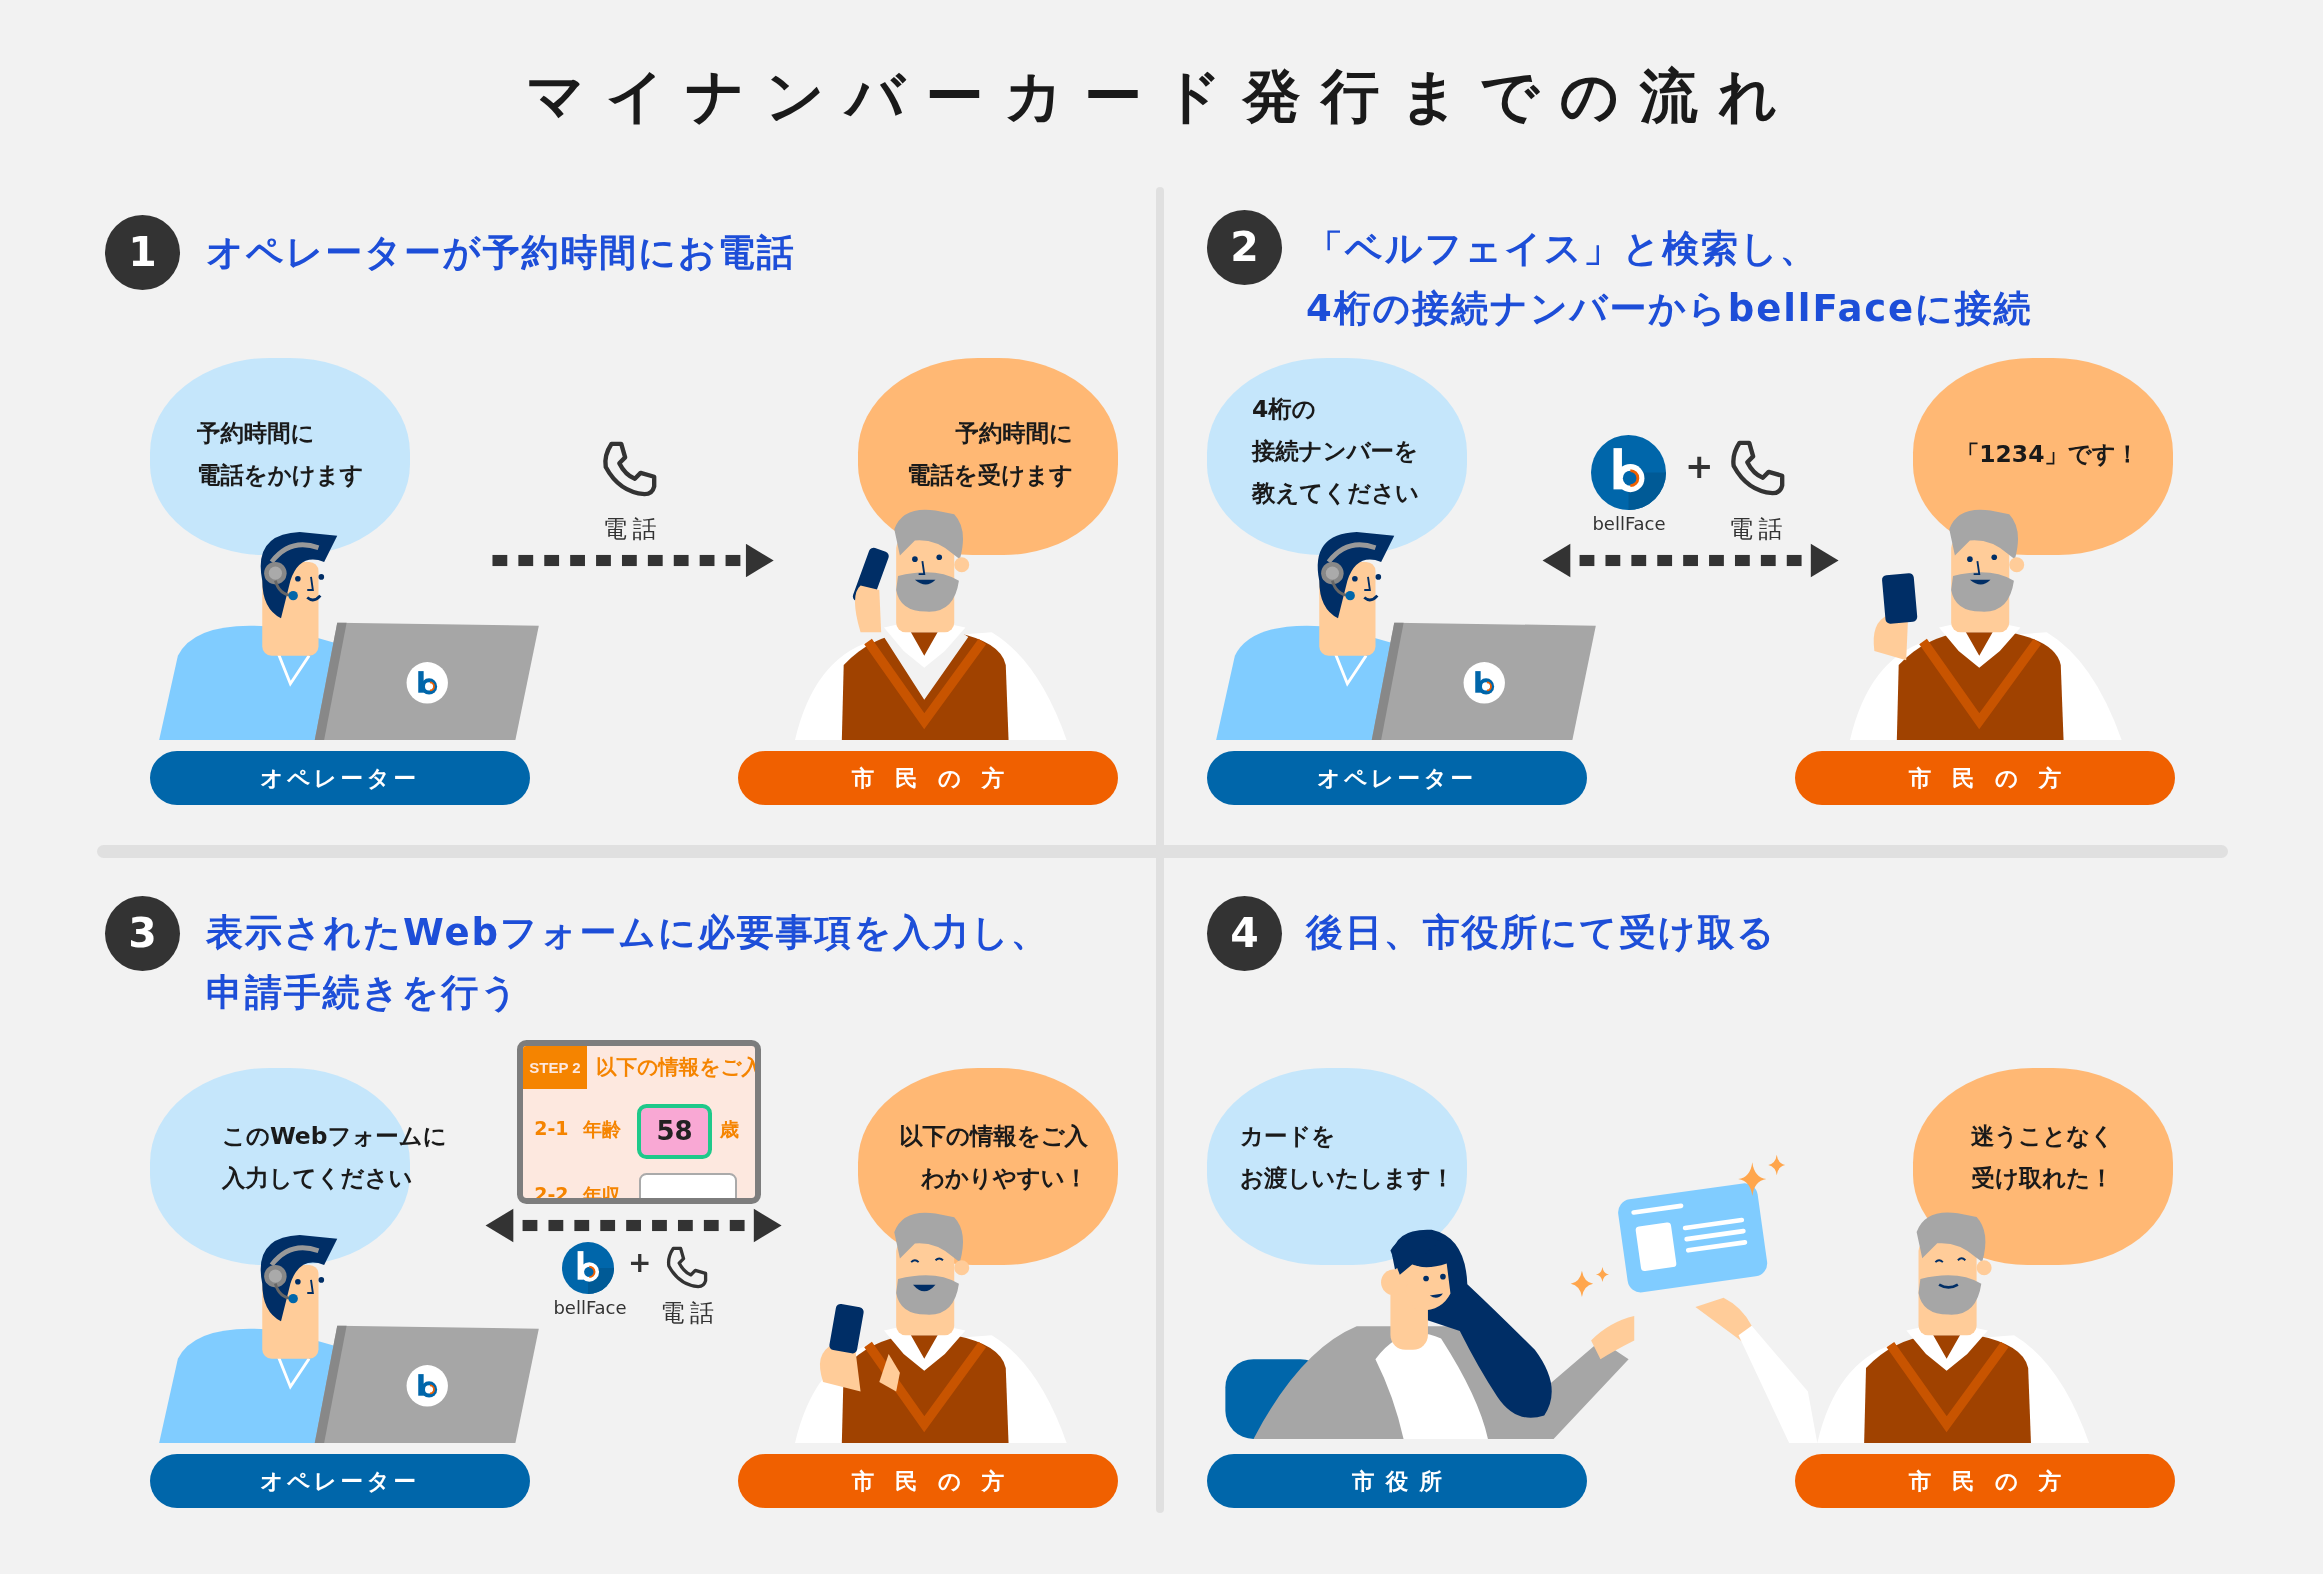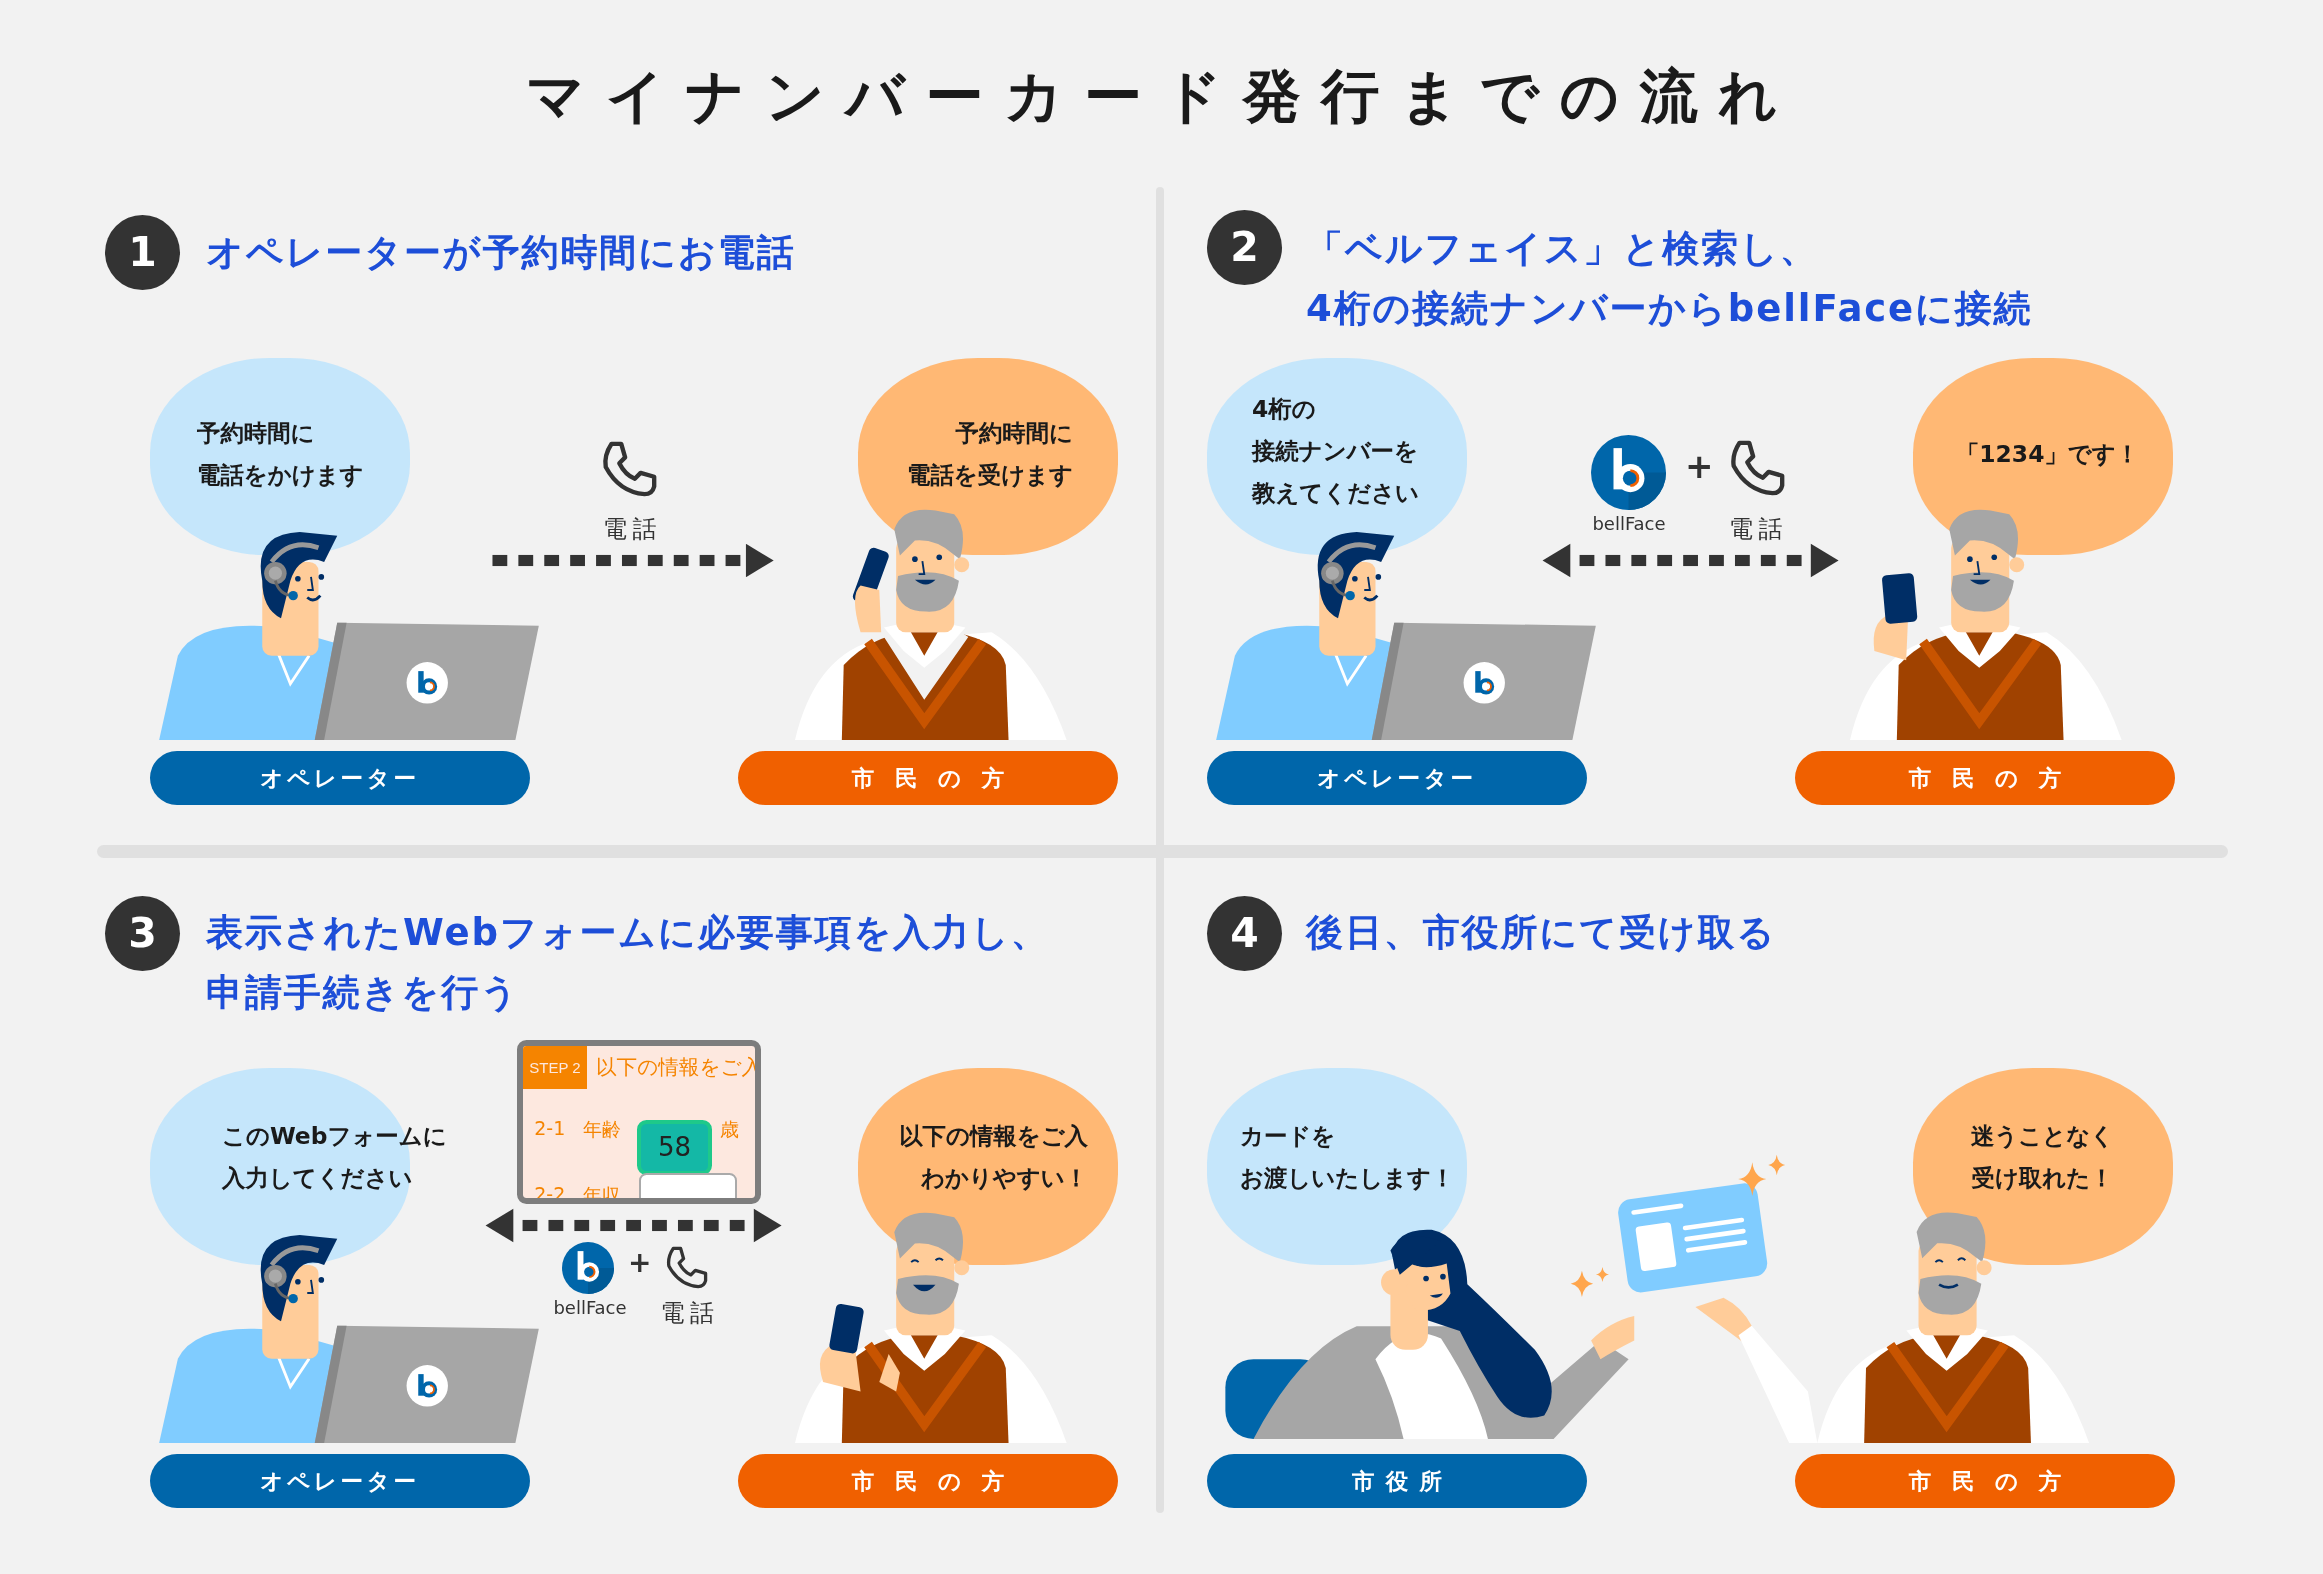--- a/index.html
+++ b/index.html
@@ -34,28 +34,28 @@
 
   .mid-label { font-size:24px; color:#333; text-align:center; letter-spacing:5.6px; }
   .bf-label { font-size:18px; color:#333; text-align:center; }
   .plus { font-size:34px; font-weight:bold; color:#333; }
 
   svg { display:block; }
 
   
   .webform {
     left:517px; top:1040px; width:232px; height:152px; border:6.6px solid #7d7d7d; border-radius:9.4px;
-    background:#fde8df; overflow:hidden;
+    background:#fde8df; overflow:hidden;font-weight:bold;
   }
   .wf-step { position:absolute; left:0; top:0; width:64px; height:43px; background:#f58400; color:#fde8df;
     font-size:15px; text-align:center; line-height:43px; font-family:"Liberation Sans",sans-serif; }
   .wf-head { position:absolute; left:73px; top:0; height:43px; line-height:43px; font-size:20.6px; color:#f58400; white-space:nowrap; }
   .wf-num { position:absolute; font-size:19px; color:#f58400; white-space:nowrap; }
   .wf-input { position:absolute; left:114px; top:58px; width:67px; height:47px; border:4.7px solid #1ec98a; border-radius:9.4px;
-    background:#14b8a6; font-size:26px; text-align:center; line-height:47px; color:#222;margin-top:16px; }
+    background:#f9a8d4; font-size:26px; text-align:center; line-height:47px; color:#222; }
   .wf-input2 { position:absolute; left:116px; top:127px; width:94px; height:37px; border:2.8px solid #aaa; border-radius:7.5px; background:#fff; }
 </style>
 </head>
 <body>
 
 <div class="abs main-title">マイナンバーカード発行までの流れ</div>
 <div class="abs vdiv"></div>
 <div class="abs hdiv"></div>
 
 <svg width="0" height="0" style="position:absolute">

